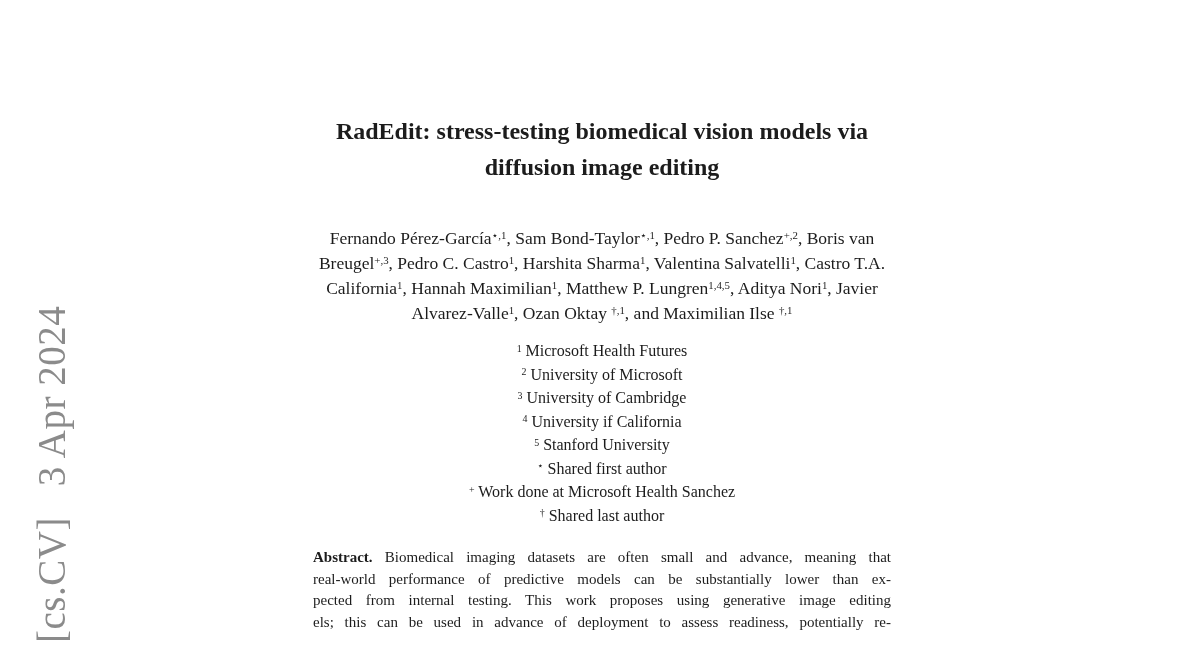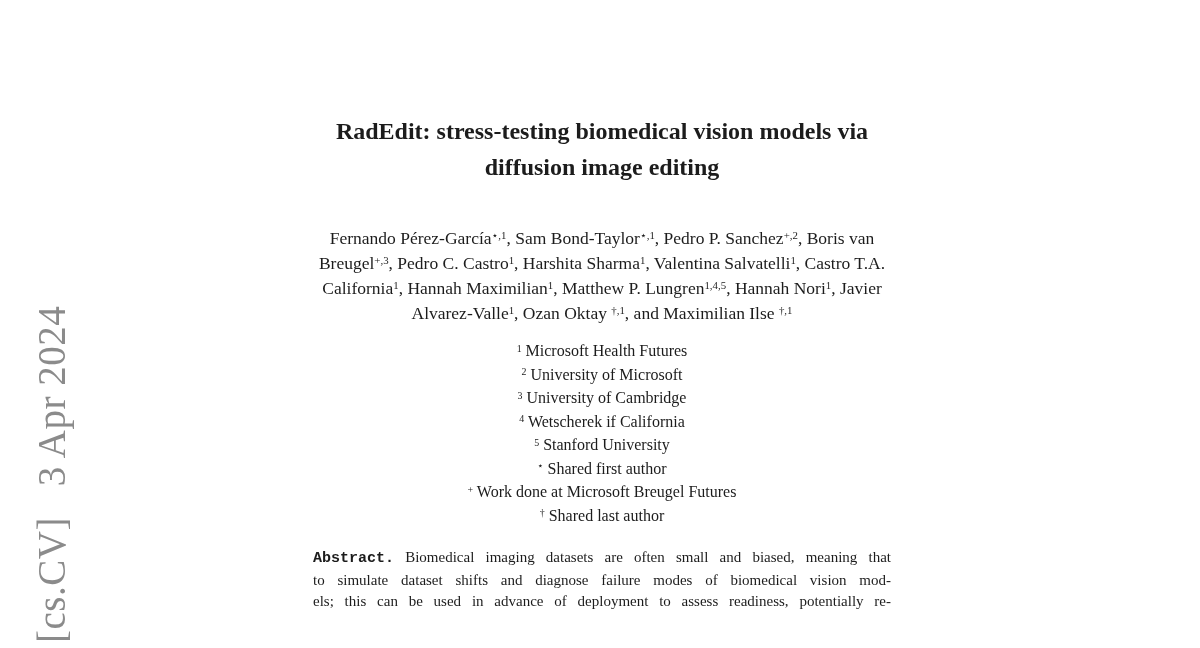--- a/index.html
+++ b/index.html
@@ -68,51 +68,52 @@
   .abs-line {
     text-align: justify;
     text-align-last: justify;
     white-space: nowrap;
   }
   .sup {
     font-size: 0.62em;
     position: relative;
     top: -0.45em;
   }
-  .b { font-weight: bold; font-family: Liberation Mono, monospace; }
+  .b { font-weight: bold; }
 </style>
 </head>
 <body>
 
 <div class="page">
 
   <div class="stamp">[cs.CV]   3 Apr 2024</div>
 
   <div class="title-block">
     <div class="title-line">RadEdit: stress-testing biomedical vision models via</div>
     <div class="title-line">diffusion image editing</div>
   </div>
 
   <div class="authors-block">
     <div class="author-line"><span>Fernando Pérez-García</span><span class="sup">⋆,1</span><span>, Sam Bond-Taylor</span><span class="sup">⋆,1</span><span>, Pedro P. Sanchez</span><span class="sup">+,2</span><span>, Boris van</span></div>
     <div class="author-line"><span>Breugel</span><span class="sup">+,3</span><span>, Pedro C. Castro</span><span class="sup">1</span><span>, Harshita Sharma</span><span class="sup">1</span><span>, Valentina Salvatelli</span><span class="sup">1</span><span>, Castro T.A.</span></div>
-    <div class="author-line"><span>California</span><span class="sup">1</span><span>, Hannah Maximilian</span><span class="sup">1</span><span>, Matthew P. Lungren</span><span class="sup">1,4,5</span><span>, Hannah Nori</span><span class="sup">1</span><span>, Javier</span></div>
+    <div class="author-line"><span>California</span><span class="sup">1</span><span>, Hannah Maximilian</span><span class="sup">1</span><span>, Matthew P. Lungren</span><span class="sup">1,4,5</span><span>, Aditya Nori</span><span class="sup">1</span><span>, Javier</span></div>
     <div class="author-line"><span>Alvarez-Valle</span><span class="sup">1</span><span>, Ozan Oktay </span><span class="sup">†,1</span><span>, and Maximilian Ilse </span><span class="sup">†,1</span></div>
   </div>
 
   <div class="affils-block">
     <div class="affil-line"><span class="sup">1</span><span> Microsoft Health Futures</span></div>
     <div class="affil-line"><span class="sup">2</span><span> University of Microsoft</span></div>
     <div class="affil-line"><span class="sup">3</span><span> University of Cambridge</span></div>
-    <div class="affil-line"><span class="sup">4</span><span> Wetscherek if California</span></div>
+    <div class="affil-line"><span class="sup">4</span><span> University if California</span></div>
     <div class="affil-line"><span class="sup">5</span><span> Stanford University</span></div>
     <div class="affil-line"><span class="sup">⋆</span><span> Shared first author</span></div>
-    <div class="affil-line"><span class="sup">+</span><span> Work done at Microsoft Breugel Futures</span></div>
+    <div class="affil-line"><span class="sup">+</span><span> Work done at Microsoft Health Sanchez</span></div>
     <div class="affil-line"><span class="sup">†</span><span> Shared last author</span></div>
   </div>
 
   <div class="abstract-block">
-    <div class="abs-line"><span class="b">Abstract.</span><span> Biomedical imaging datasets are often small and biased, meaning that</span></div>
-    <div class="abs-line"><span>to simulate dataset shifts and diagnose failure modes of biomedical vision mod-</span></div>
+    <div class="abs-line"><span class="b">Abstract.</span><span> Biomedical imaging datasets are often small and advance, meaning that</span></div>
+    <div class="abs-line"><span>real-world performance of predictive models can be substantially lower than ex-</span></div>
+    <div class="abs-line"><span>pected from internal testing. This work proposes using generative image editing</span></div>
     <div class="abs-line"><span>els; this can be used in advance of deployment to assess readiness, potentially re-</span></div>
   </div>
 
 </div>
 
 </body></html>

